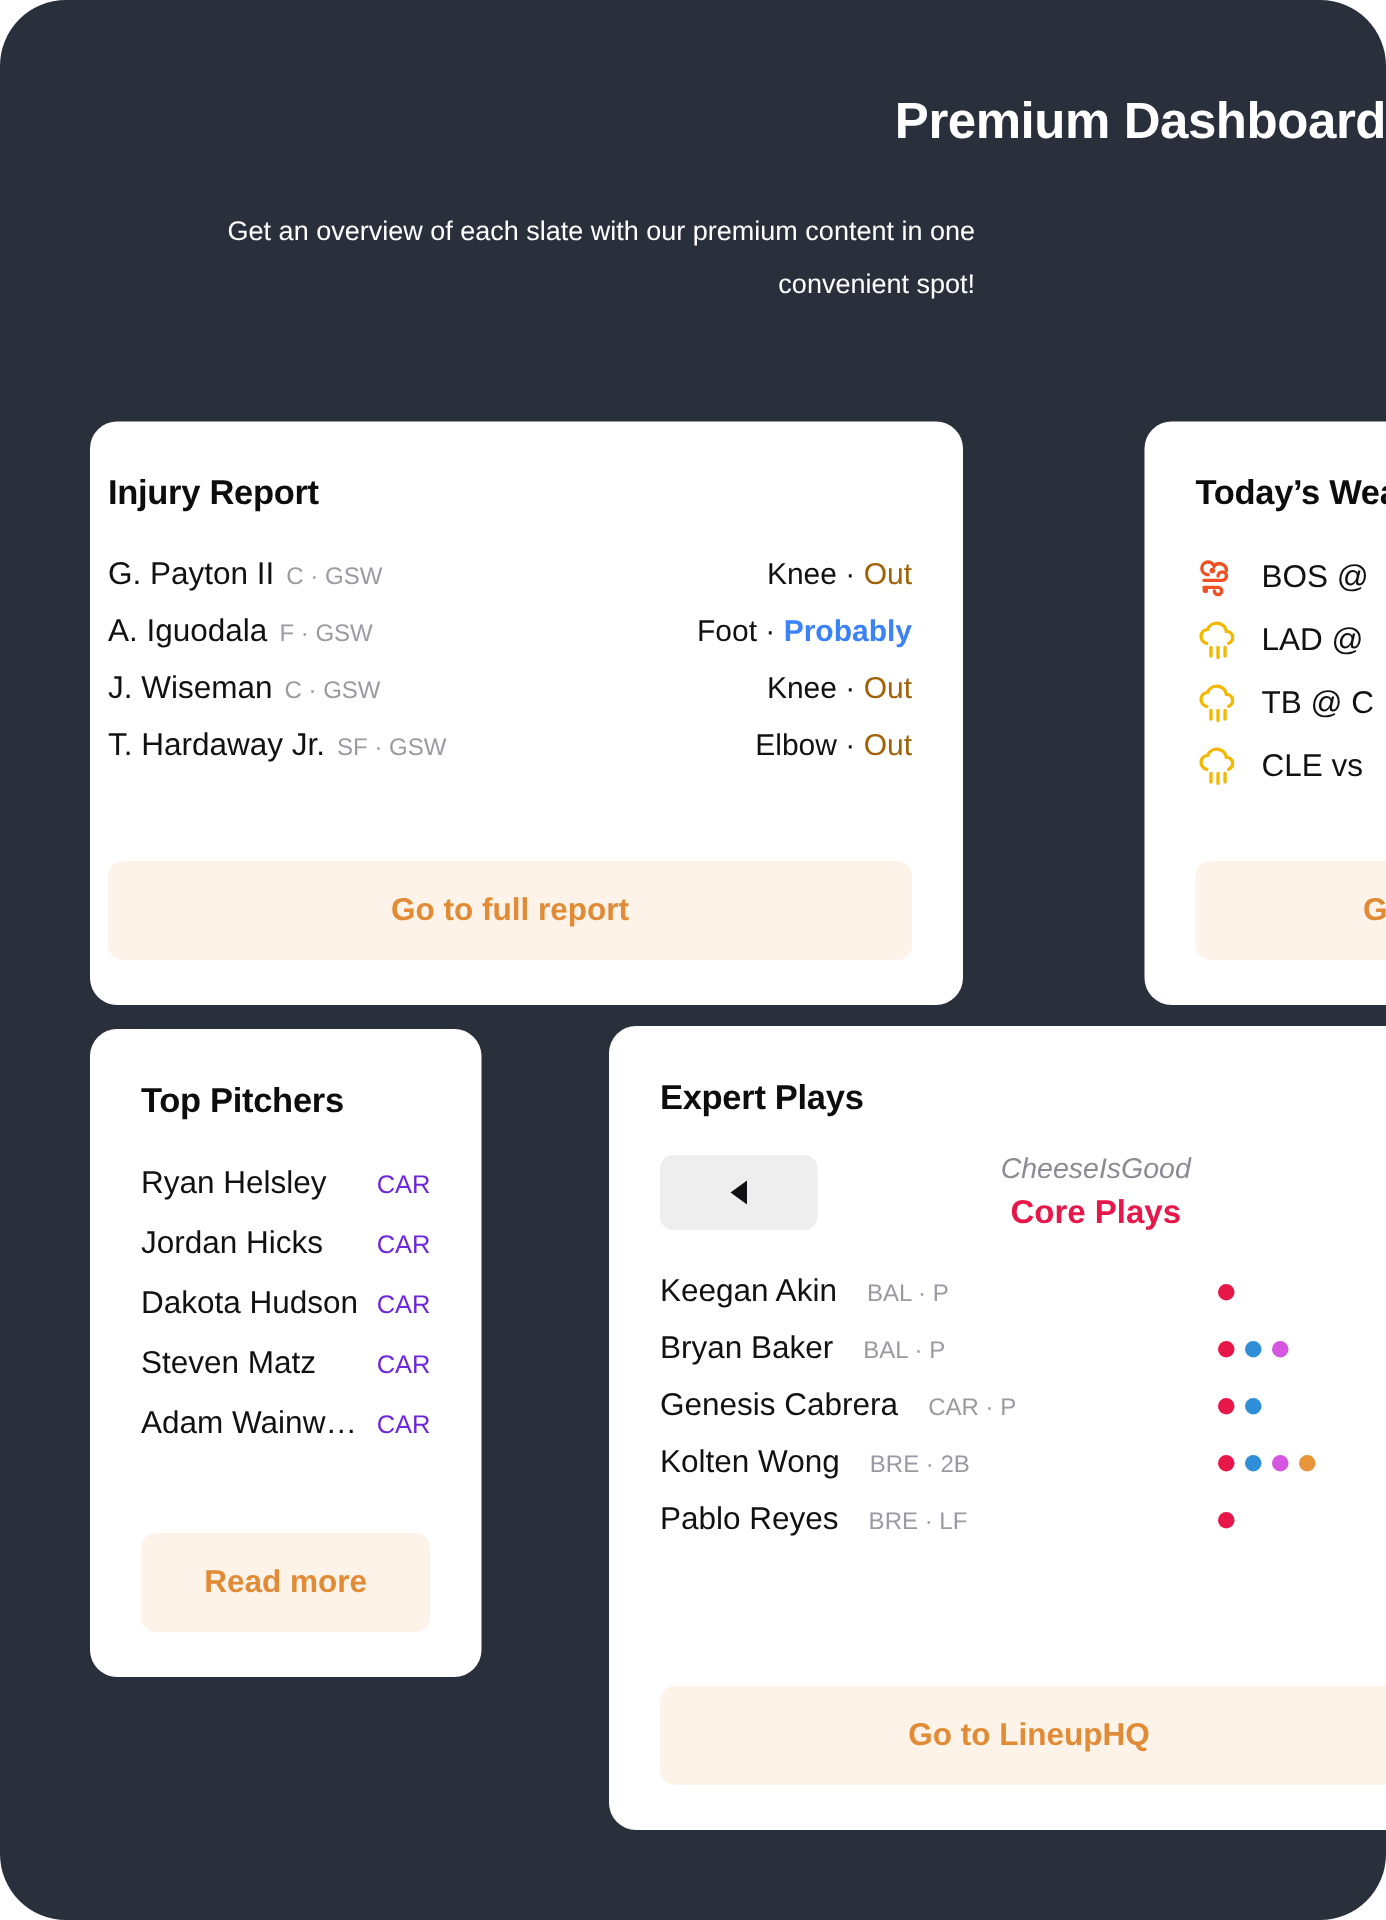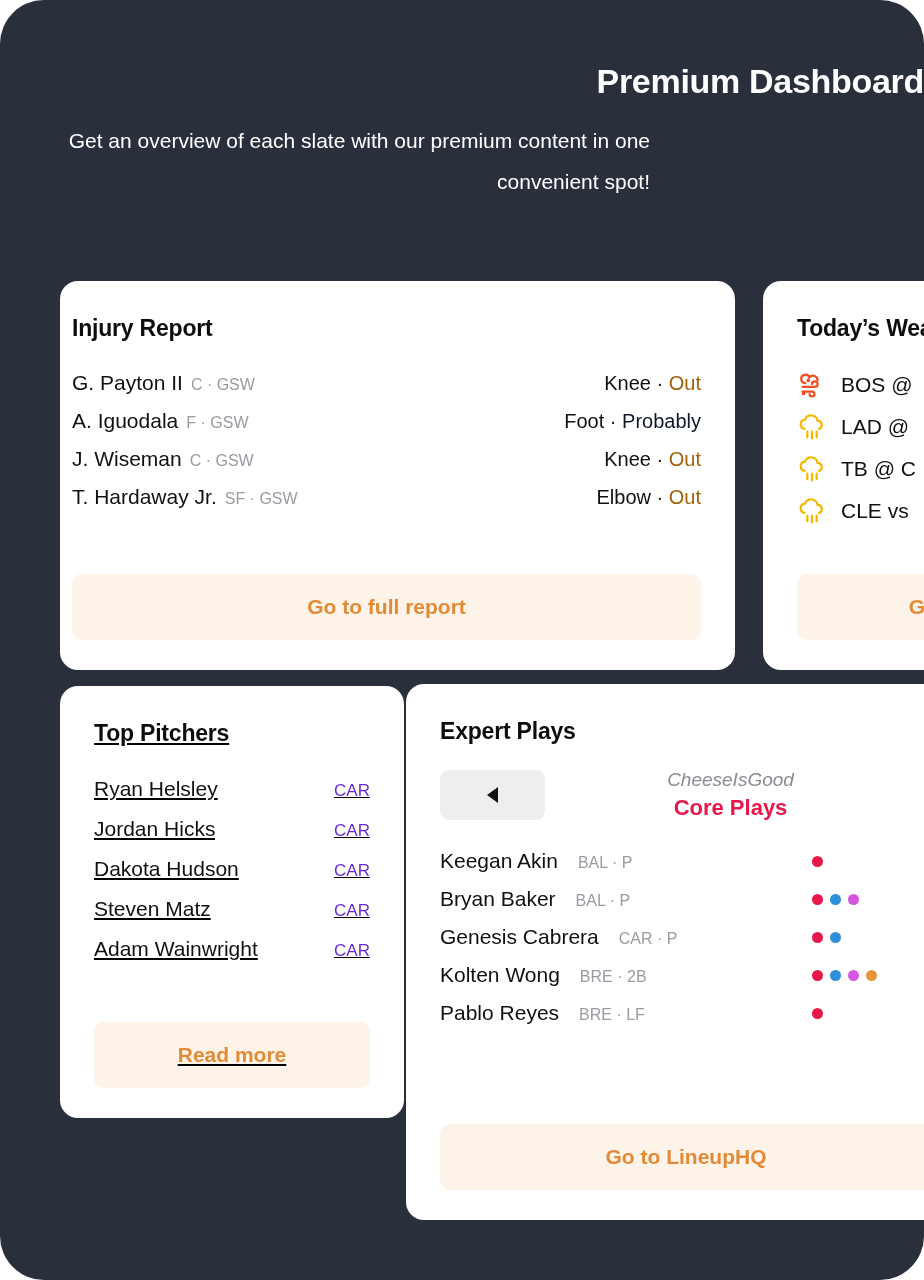--- a/index.html
+++ b/index.html
@@ -27,23 +27,23 @@
 
   .page-title {
     color: #ffffff;
     font-size: 34px;
     font-weight: bold;
     letter-spacing: -0.3px;
     line-height: 1.15;
   }
 
   .page-subtitle {
-    margin-top: 20px;
+    margin-top: 36px;
     color: #ffffff;
-    font-size: 21px;
+    font-size: 18px;
     line-height: 1.95;
     font-weight: 400;
     max-width: 590px;
   }
 
   
   .card {
     position: absolute;
     background: #ffffff;
     border-radius: 18px;
@@ -73,42 +73,42 @@
   }
 
   .row-left { display: flex; align-items: baseline; gap: 8px; min-width: 0; }
 
   .p-name { font-size: 21px; color: #111114; }
 
   .p-meta { font-size: 16px; color: #9a9aa2; }
 
   .r-status { font-size: 20px; color: #111114; }
   .st-out { color: #a16207; }
-  .st-prob { color: #0f172a; }
+  .st-prob { color: #3b82f6; font-weight: bold; }
 
   
   .cta {
     margin-top: auto;
     background: #fdf3e9;
     border: none;
     border-radius: 10px;
     color: #e18b37;
     font-family: "Liberation Sans", sans-serif;
     font-size: 21px;
     font-weight: bold;
     padding: 21px 10px;
     text-align: center;
     cursor: pointer;
     white-space: nowrap;
   }
 
   
-  #injury-card  { left: 60px;  top: 281px;  width: 675px; height: 389px; padding-left: 12px; }
+  #injury-card  { left: 60px;  top: 281px;  width: 582px; height: 389px; padding-left: 12px; }
   #weather-card { left: 763px; top: 281px;  width: 450px; height: 389px; }
-  #pitchers-card{ left: 60px;  top: 686px;  width: 344px; height: 432px; text-decoration: underline; }
+  #pitchers-card{ left: 60px;  top: 686px;  width: 261px; height: 432px; }
   #experts-card { left: 406px; top: 684px;  width: 560px; height: 536px; }
 
   
   .w-row {
     display: flex;
     align-items: center;
     gap: 14px;
     padding: 6px 0;
     font-size: 21px;
     color: #111114;

